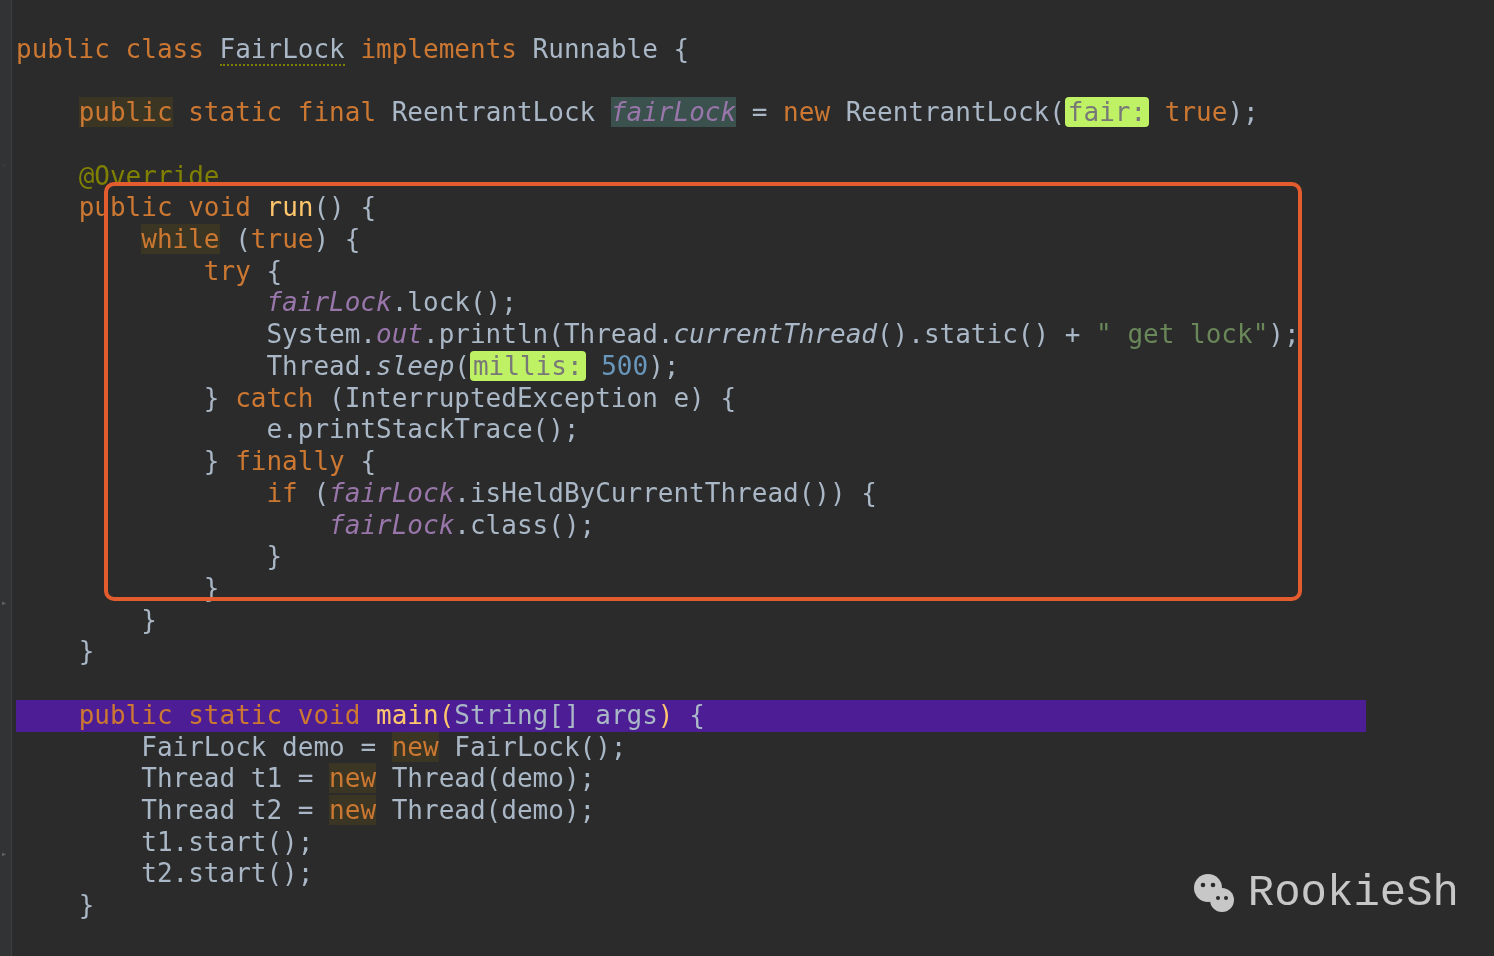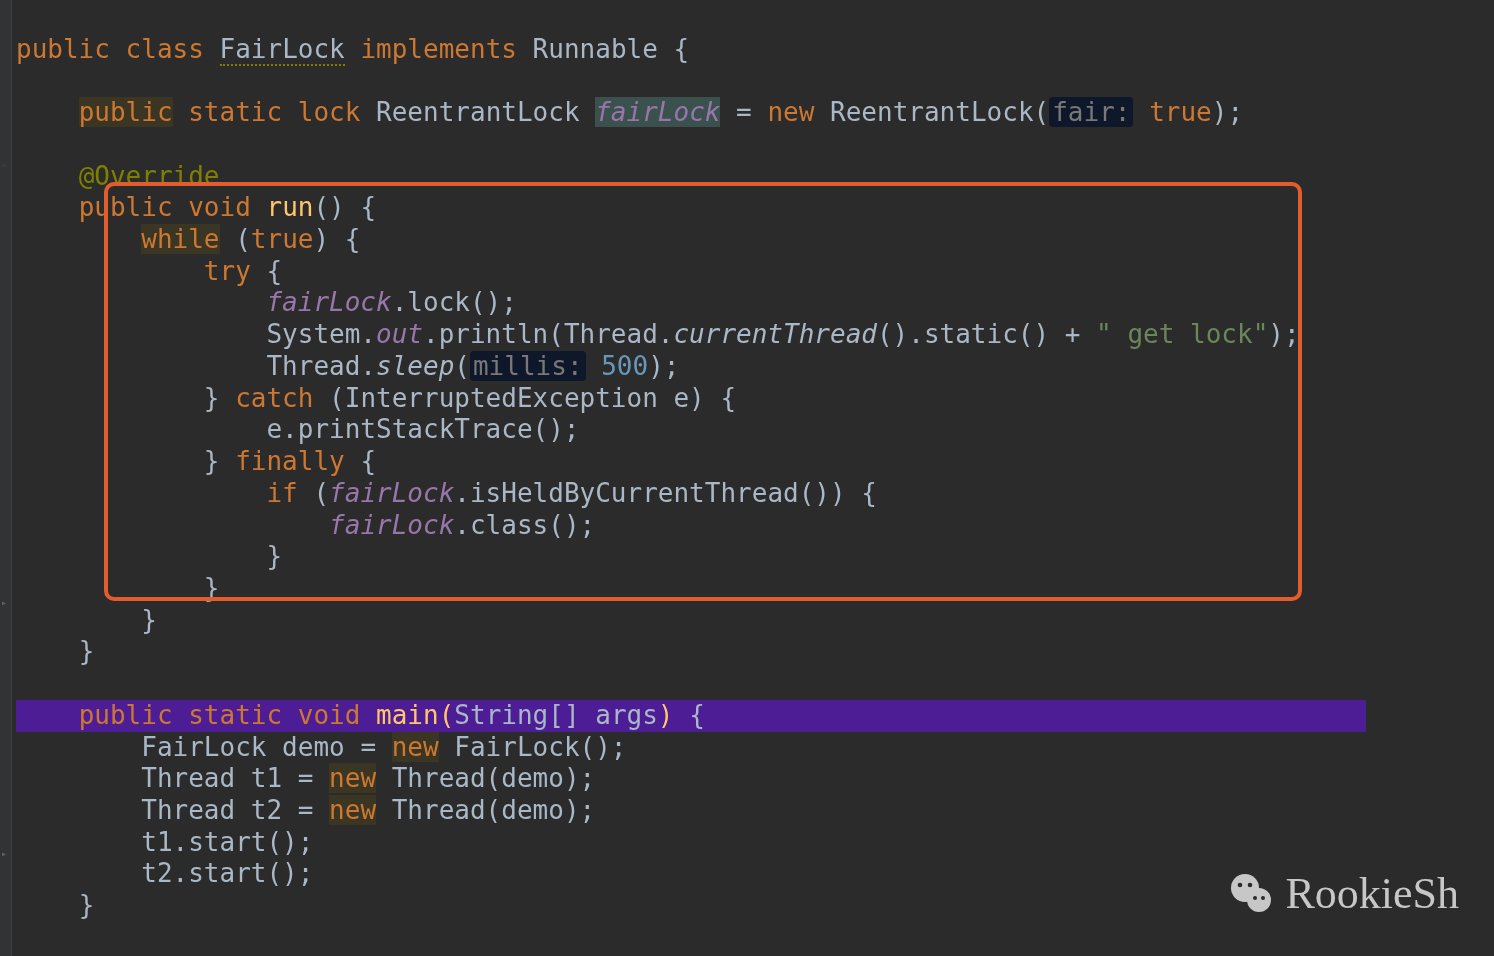--- a/index.html
+++ b/index.html
@@ -35,59 +35,59 @@
     }
     .kw { color: #cc7832; }
     .kw-hl { color: #cc7832; background: #3b3623; }
     .kw-olive { color: #808000; }
     .str { color: #6a8759; }
     .num { color: #6897bb; }
     .mth { color: #ffc66d; }
     .static-f { color: #9876aa; font-style: italic; }
     .static-m { color: #a9b7c6; font-style: italic; }
     .hint { color: #787878; }
-    .hint-bg { background: #0f172a; border-radius: 4px; padding: 0 3px; }
+    .hint-bg { background: #bef264; border-radius: 4px; padding: 0 3px; }
     .warn { color: #a9b7c6; border-bottom: 2px dotted #808000; }
     .paren-hl { background: #3b514d; }
     .paren-y { color: #ffc66d; }
     .line-hl { background: #4c1d95; display:inline-block; min-width:1350px; }
     .box {
       position: absolute;
       left: 104px; top: 182px;
       width: 1198px; height: 419px;
       border: 4px solid #e25c2e;
       border-radius: 10px;
       pointer-events: none;
     }
     .watermark {
       position: absolute;
       right: 35px; bottom: 35px;
       color: #d8d8d8;
-      font-family: Liberation Serif, serif;
+      font-family: Liberation Mono, monospace;
       font-size: 44px;
       display: flex;
       align-items: center;
       gap: 10px;
       opacity: 0.9;
     }
     .wm-icon { width: 48px; height: 48px; }
   </style>
 </head>
 <body>
 
 <div class="gutter">
   <div class="marker" style="top:160px">◦</div>
   <div class="marker" style="top:597px">▸</div>
   <div class="marker" style="top:848px">▸</div>
 </div>
 
 <div class="code">
 <span><span class="kw">public</span> <span class="kw">class</span> <span class="warn">FairLock</span> <span class="kw">implements</span> <span>Runnable</span> <span>{</span></span>
 
-<span>    <span class="kw-hl">public</span> <span class="kw">static</span> <span class="kw">lock</span> <span>ReentrantLock</span> <span class="static-f paren-hl">fairLock</span> <span>=</span> <span class="kw">new</span> <span>ReentrantLock(</span><span class="hint hint-bg">fair:</span> <span class="kw">true</span><span>);</span></span>
+<span>    <span class="kw-hl">public</span> <span class="kw">static</span> <span class="kw">final</span> <span>ReentrantLock</span> <span class="static-f paren-hl">fairLock</span> <span>=</span> <span class="kw">new</span> <span>ReentrantLock(</span><span class="hint hint-bg">fair:</span> <span class="kw">true</span><span>);</span></span>
 
 <span>    <span class="kw-olive">@Override</span></span>
 <span>    <span class="kw">public</span> <span class="kw">void</span> <span class="mth">run</span><span>() {</span></span>
 <span>        <span class="kw-hl">while</span><span> (</span><span class="kw">true</span><span>) {</span></span>
 <span>            <span class="kw">try</span><span> {</span></span>
 <span>                <span class="static-f">fairLock</span><span>.lock();</span></span>
 <span>                <span>System.</span><span class="static-f">out</span><span>.println(Thread.</span><span class="static-m">currentThread</span><span>().static() + </span><span class="str">" get lock"</span><span>);</span></span>
 <span>                <span>Thread.</span><span class="static-m">sleep</span><span>(</span><span class="hint hint-bg">millis:</span><span> </span><span class="num">500</span><span>);</span></span>
 <span>            <span>} </span><span class="kw">catch</span><span> (InterruptedException e) {</span></span>
 <span>                <span>e.printStackTrace();</span></span>

